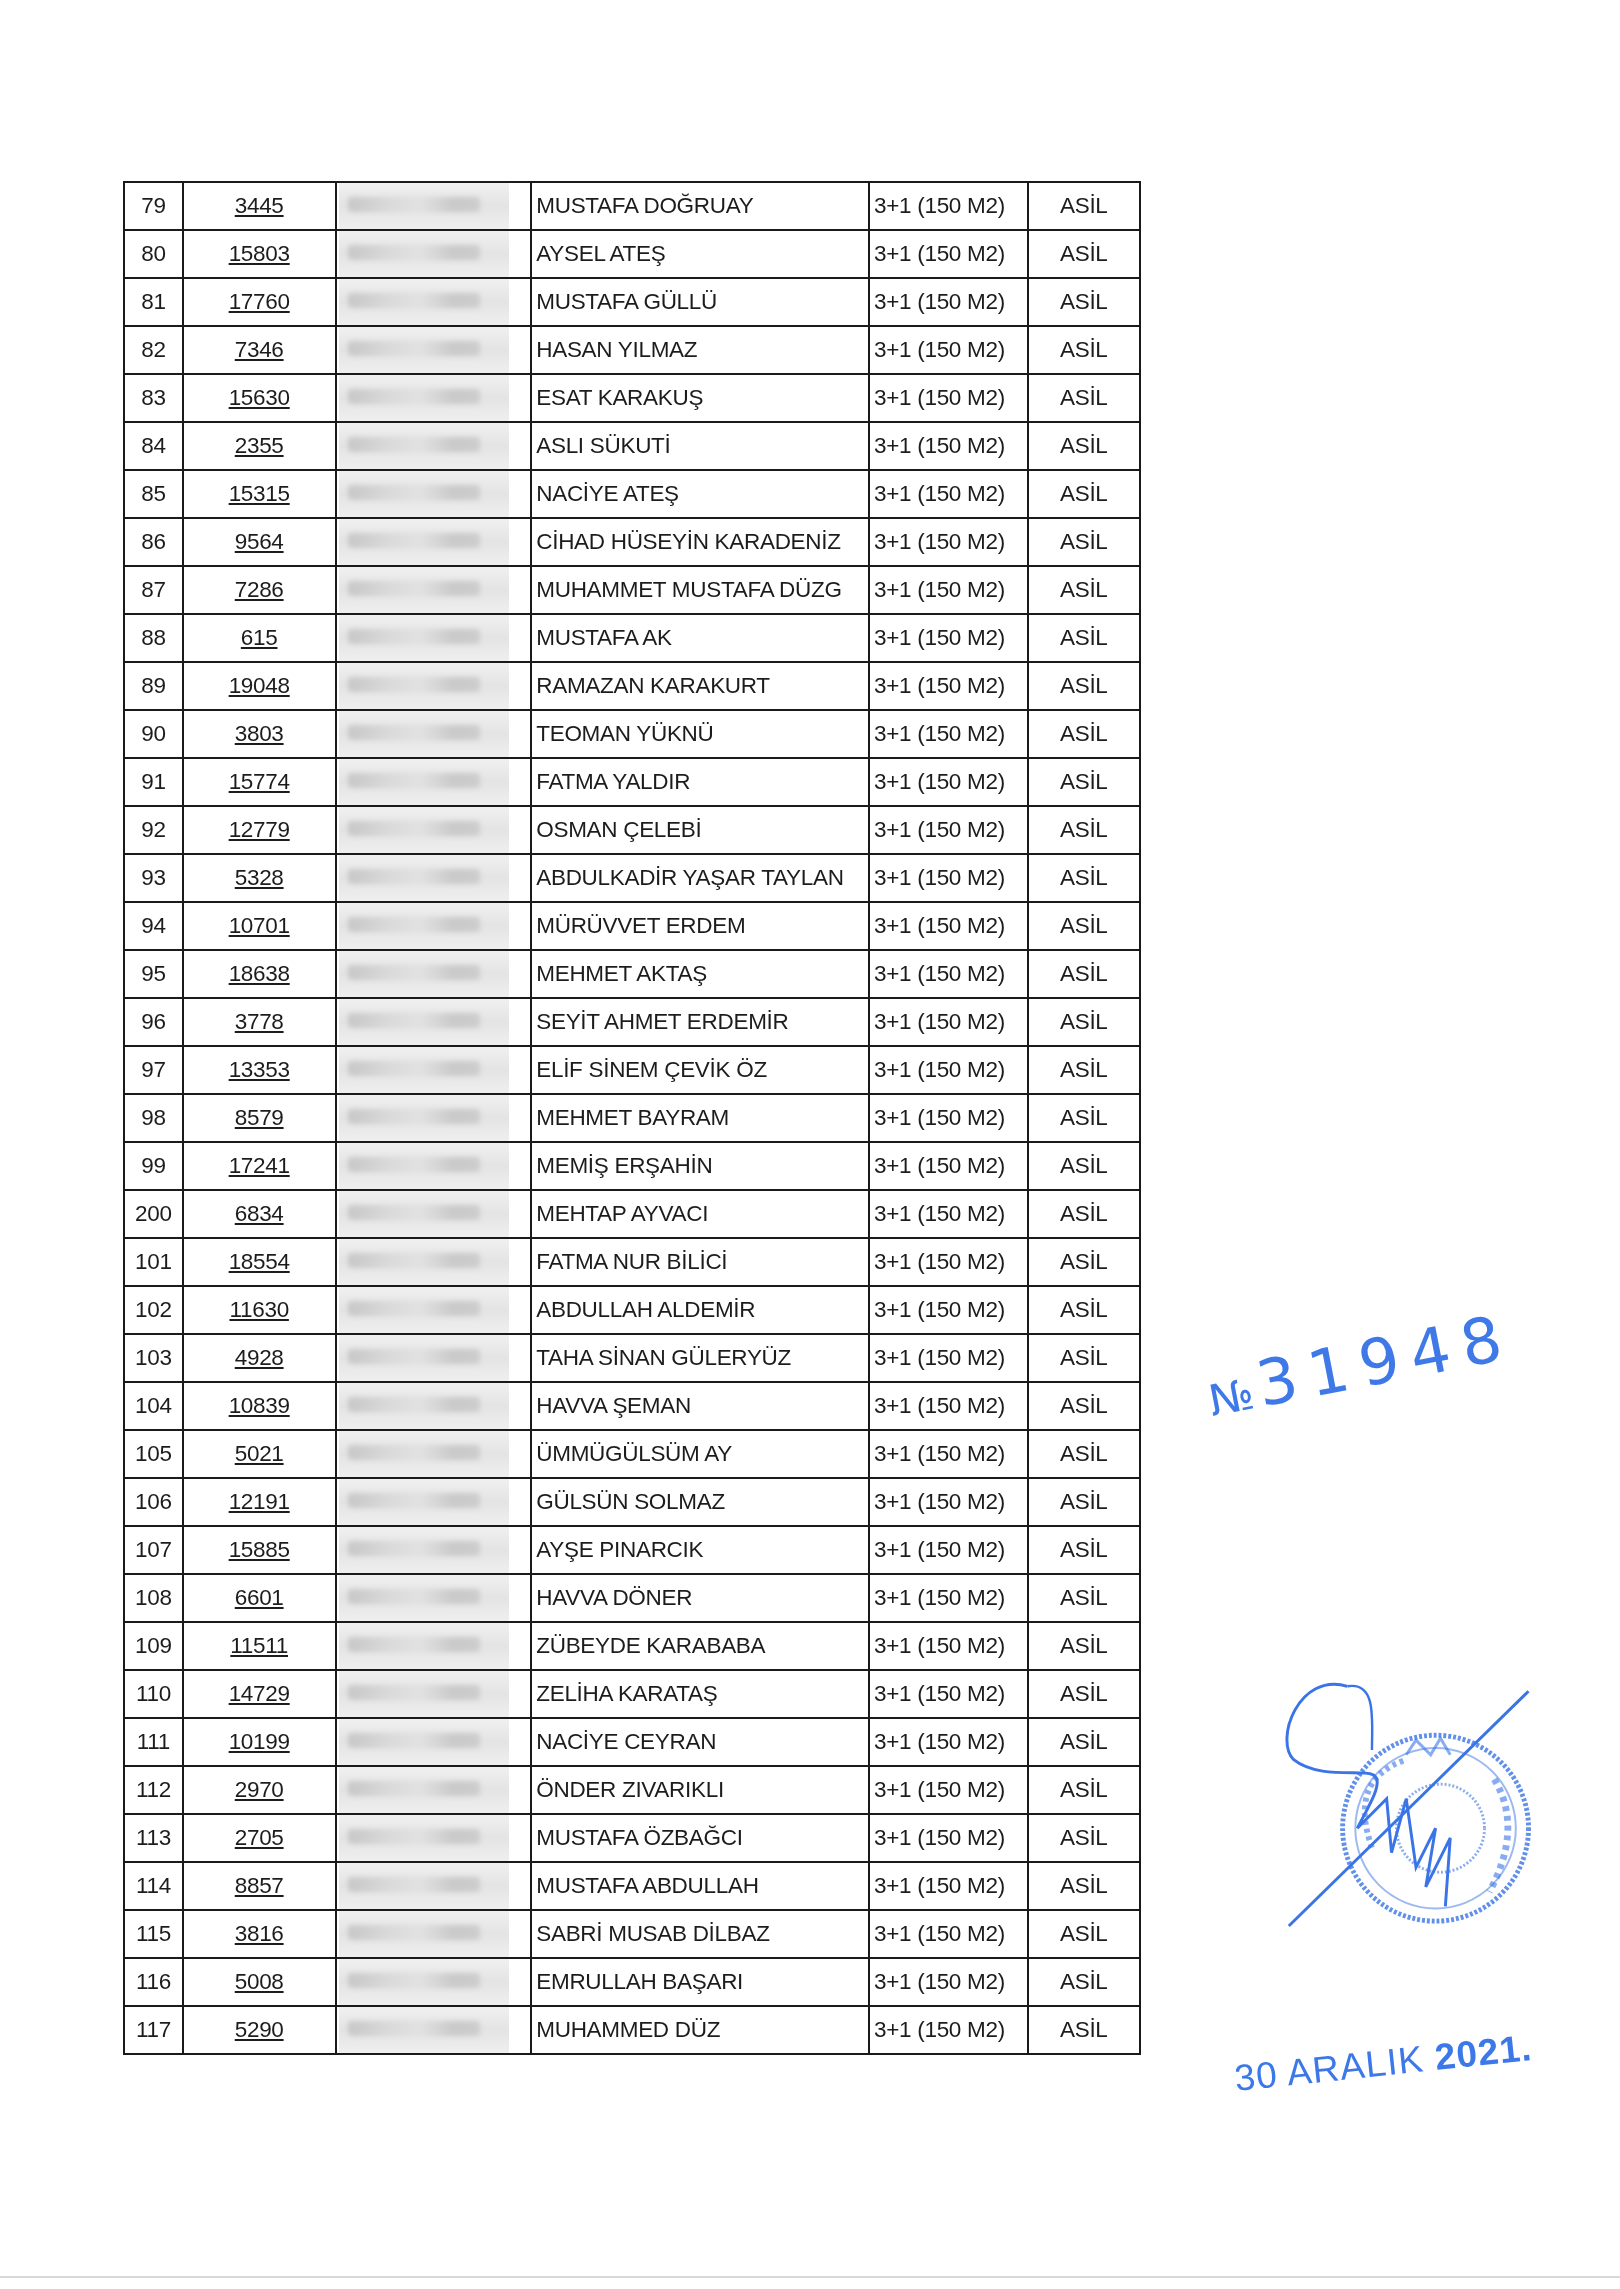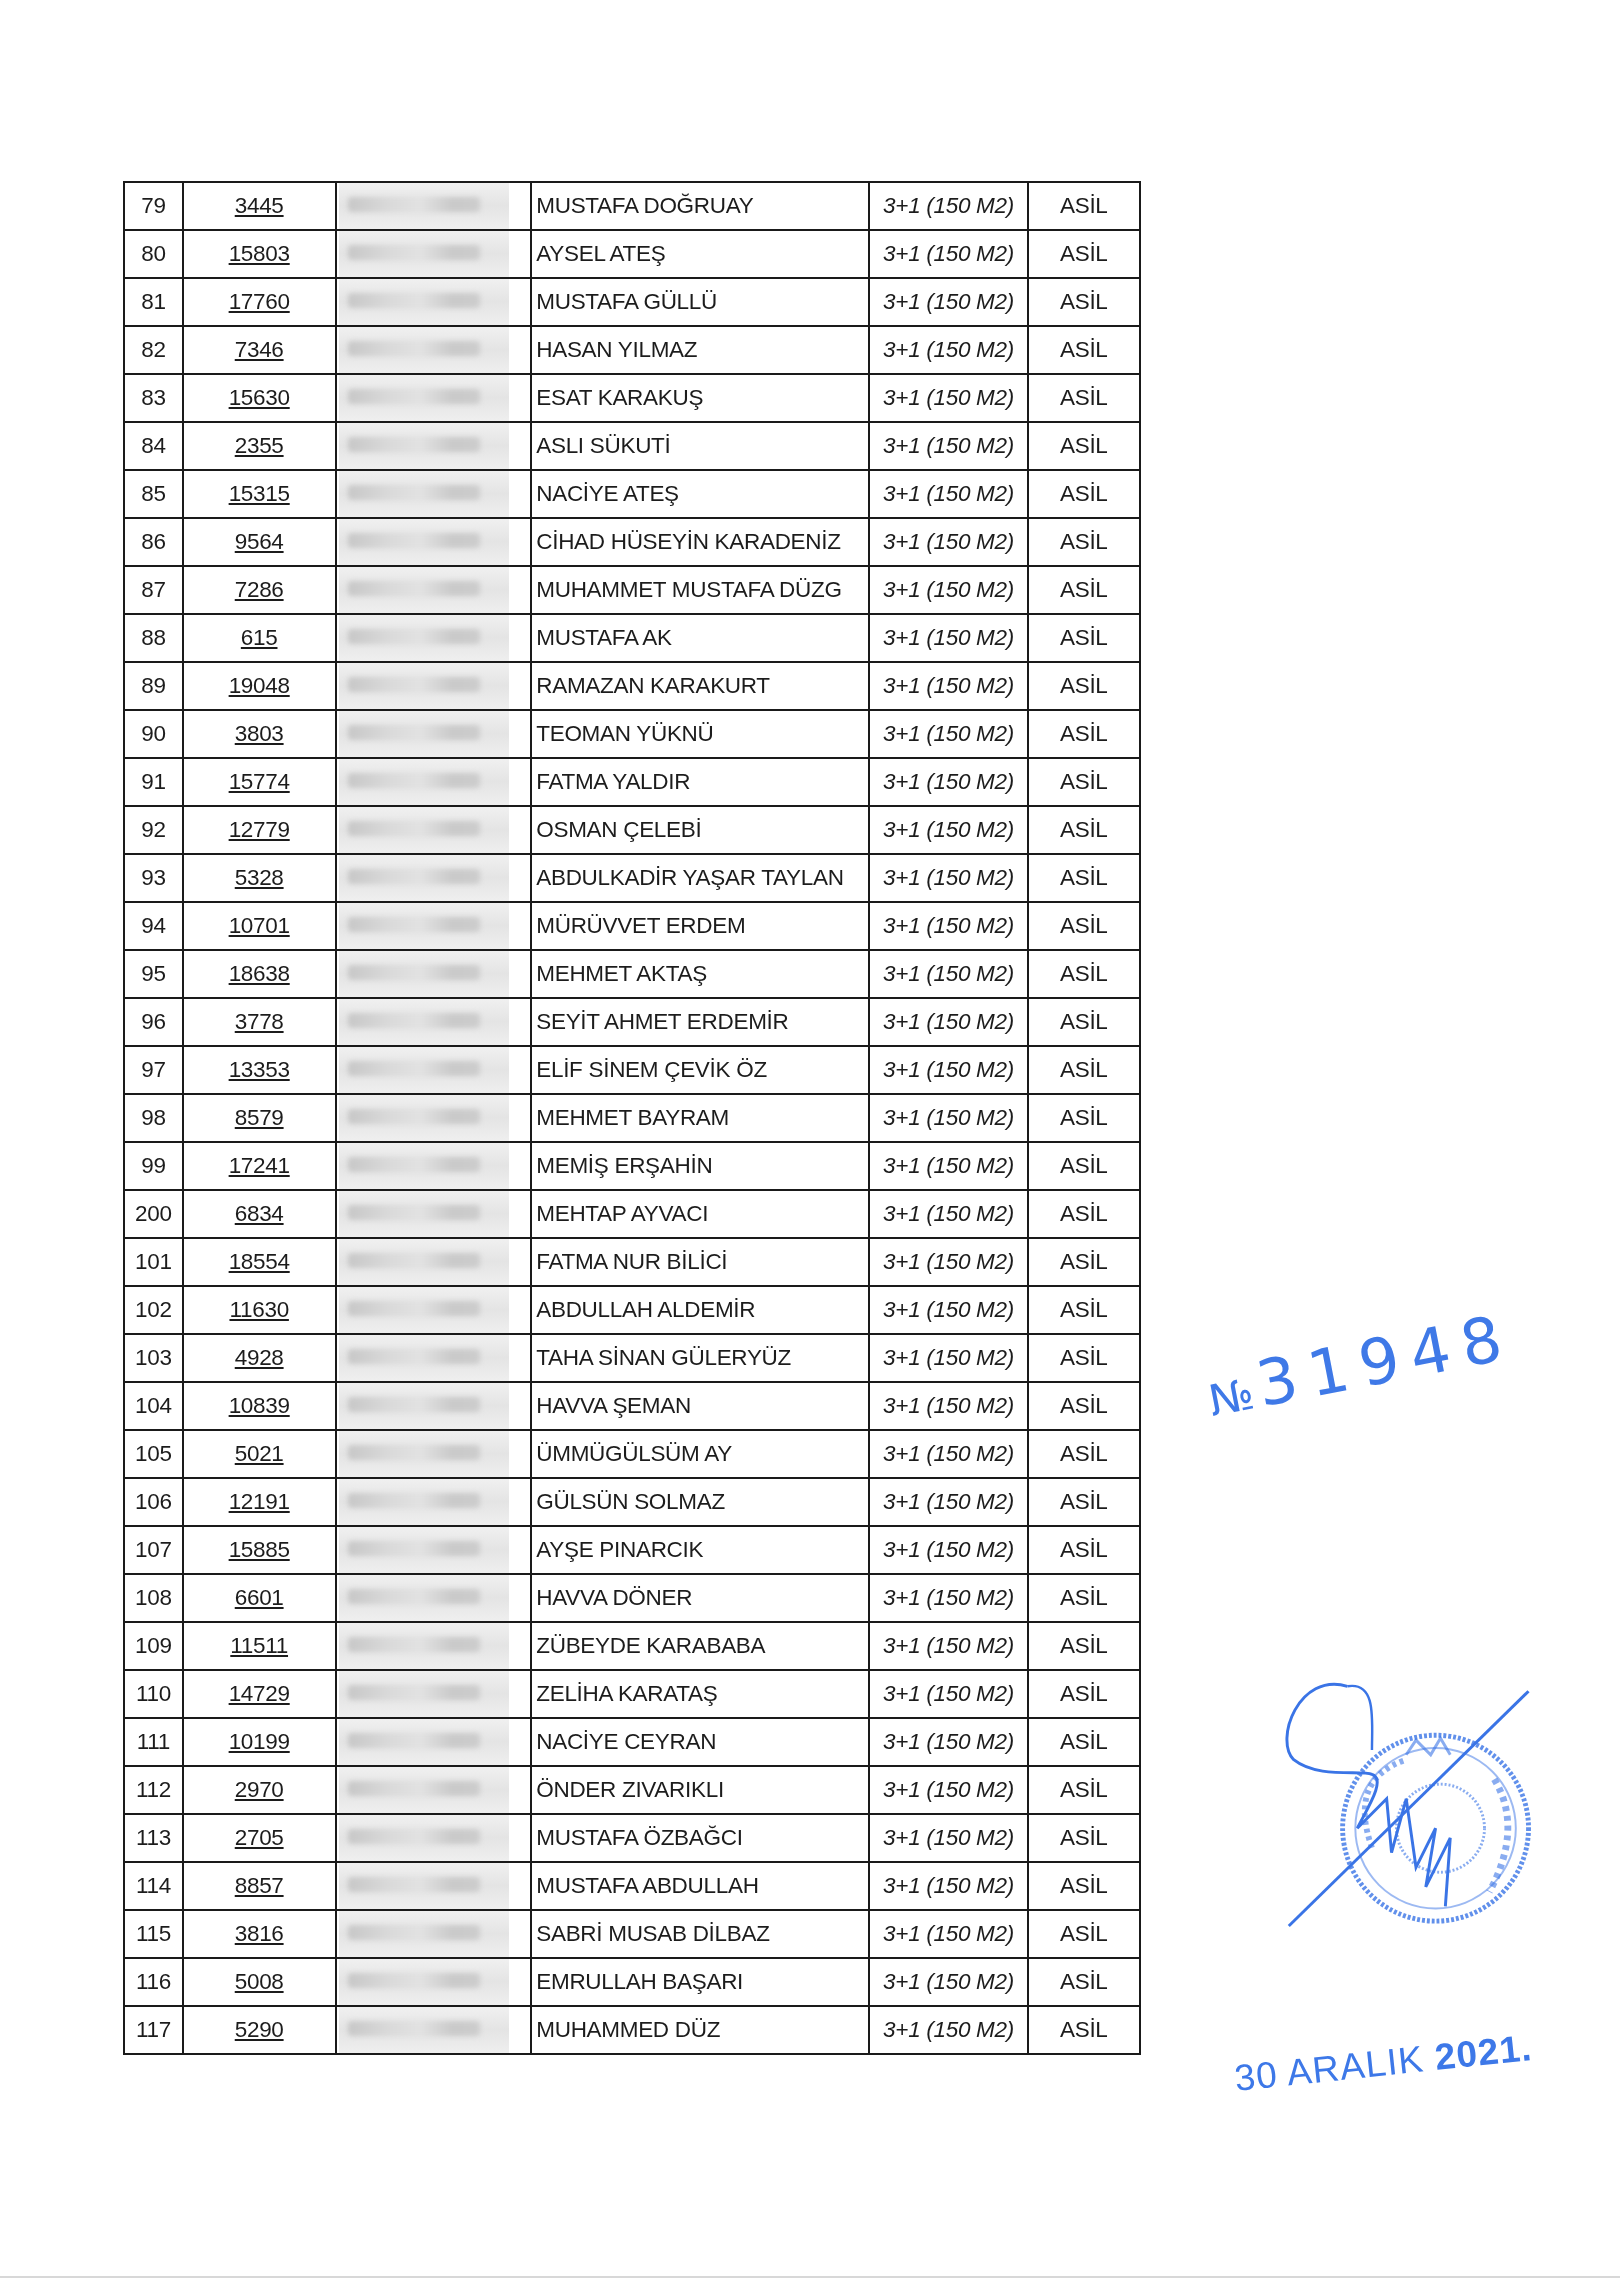--- a/index.html
+++ b/index.html
@@ -28,21 +28,21 @@
       font-size: 22.5px;
       color: #1c1c1c;
       white-space: nowrap;
       overflow: hidden;
       letter-spacing: -0.3px;
     }
     td.c-no { width: 49px; text-align: center; padding: 0; border-radius: 23px; }
     td.c-sira { width: 143px; text-align: center; text-decoration: underline; }
     td.c-tc { width: 186px; padding: 0; position: relative; background: #fff; }
     td.c-name { width: 328px; text-align: left; padding-left: 3.9px; }
-    td.c-type { width: 149px; text-align: center; padding-left: 2.9px; font-style: italic; }
+    td.c-type { width: 149px; text-align: left; padding-left: 2.9px; }
     td.c-status { width: 102px; text-align: center; margin-left: 12px; }
     .blur-box {
       position: absolute; left: 2px; right: 21.6px; top: -2px; bottom: -2px;
       background: linear-gradient(180deg, #f1f1f1 0%, #e4e4e4 50%, #f0f0f0 100%);
     }
     .blur-text {
       position: absolute; left: 9.8px; right: 29px; top: 15.7px; height: 15.7px;
       background: linear-gradient(90deg, #c7c7c7 0%, #d9d9d9 30%, #e2e2e2 55%, #c9c9c9 80%, #cdcdcd 100%);
       filter: blur(2.9px);
       border-radius: 3.9px;

